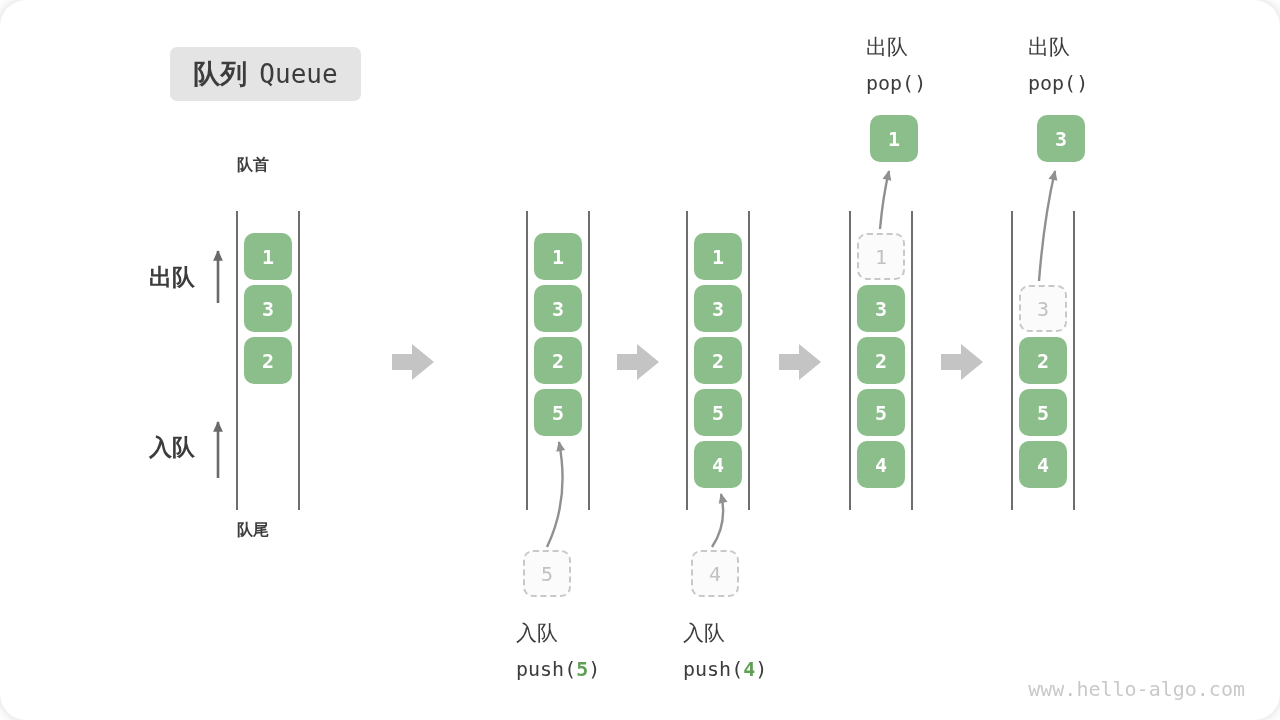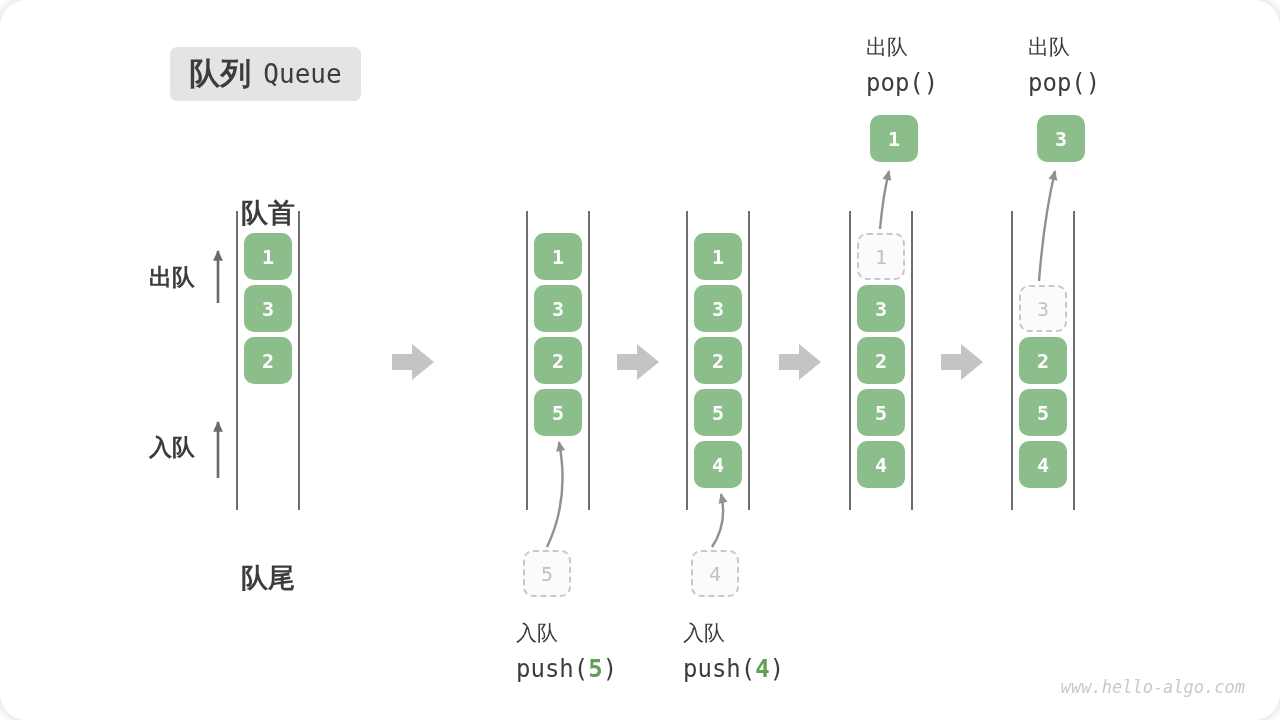--- a/index.html
+++ b/index.html
@@ -8,44 +8,44 @@
     border-radius:26px;box-shadow:0 0 12px rgba(0,0,0,.16);
     overflow:hidden;font-family:"DejaVu Sans",sans-serif;
   }
   .abs{position:absolute;}
   .zh{font-family:Liberation Serif, serif;color:var(--text-dark);}
   .code{font-family:"DejaVu Sans Mono",monospace;color:var(--text-dark);}
   .title-box{
     left:170px;top:47px;width:191px;height:54px;background:var(--title-bg);
     border-radius:7px;display:flex;align-items:center;justify-content:center;gap:12px;
   }
-  .title-box .t-zh{font-size:31px;font-weight:700;text-align:center;}
+  .title-box .t-zh{font-size:27px;font-weight:700;text-align:center;}
   .title-box .t-en{font-size:26px;}
   .front-label,.rear-label{
-    left:237px;width:62px;text-align:center;font-size:27px;font-weight:700;color:var(--text-dark);margin-top:40px;
+    left:237px;width:62px;text-align:left;font-size:16px;font-weight:700;color:var(--text-dark);
   }
   .front-label{top:155px;}
   .rear-label{top:520px;}
   .side-label{left:144px;width:56px;text-align:center;font-size:23px;font-weight:700;color:var(--text-dark);}
   .side-label.dequeue{top:262px;}
   .side-label.enqueue{top:432px;}
   .qbox{
     position:absolute;width:48px;height:47px;border-radius:10px;background:var(--green);
     color:#fff;font-family:"DejaVu Sans Mono",monospace;font-weight:700;font-size:20px;
     display:flex;align-items:center;justify-content:center;box-sizing:border-box;
   }
   .qbox.dashed{
     background:var(--dashed-bg);border:2px dashed var(--dashed-border);
     color:var(--dashed-text);font-weight:400;
   }
   .op-label{position:absolute;line-height:34px;white-space:nowrap;}
   .op-label .l-zh{font-size:21px;font-weight:500;color:var(--text-dark);}
-  .op-label .l-code{font-size:24px;}
+  .op-label .l-code{font-size:20px;}
   .op-label .arg{color:var(--accent-green);font-weight:700;}
-  .watermark{right:35px;top:677px;font-size:17px;color:var(--watermark);font-style:italic;}
+  .watermark{right:35px;top:677px;font-size:20px;color:var(--watermark);}
   #overlay{position:absolute;left:0;top:0;z-index:1;}
   #columns{position:absolute;left:0;top:0;width:100%;height:100%;z-index:2;}
 </style>
 </head>
 <body>
 
 <div class="card">
   <svg id="overlay" width="1280" height="720">
 <defs>
   <marker id="ah-gray" viewBox="0 0 12 12" refX="10" refY="6" markerWidth="12" markerHeight="12" markerUnits="userSpaceOnUse" orient="auto">

